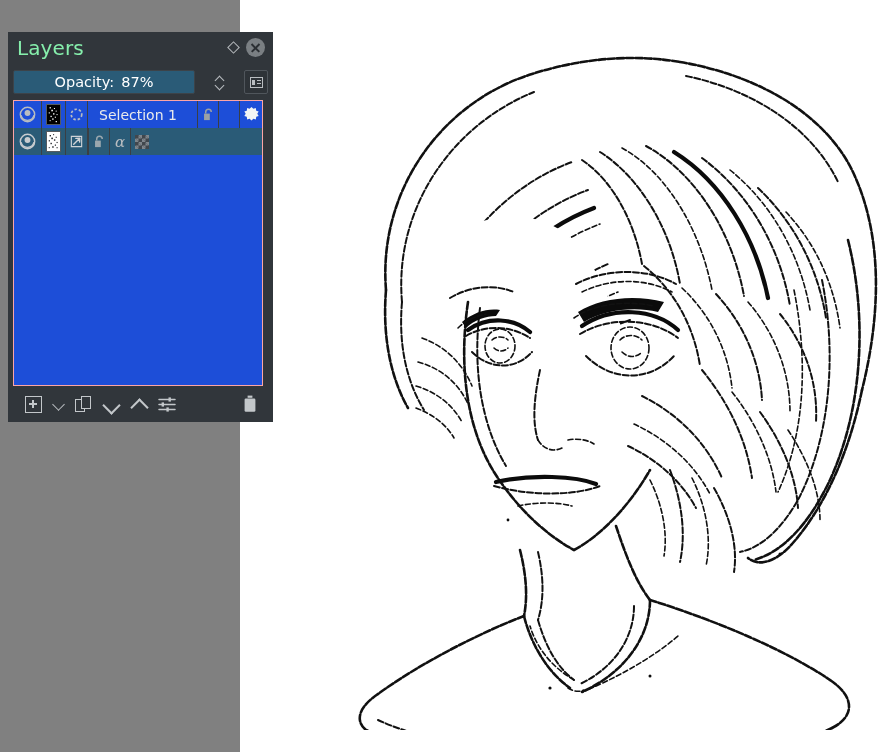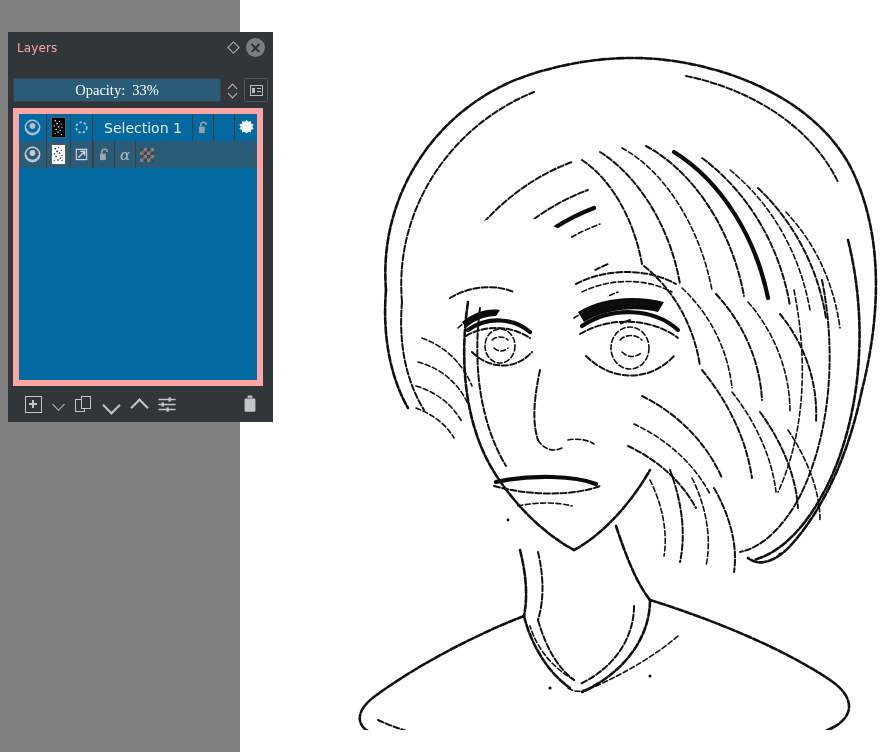--- a/index.html
+++ b/index.html
@@ -63,22 +63,22 @@
   
   .docker-titlebar {
     height: 31px;
     display: flex;
     align-items: center;
     padding: 0 8px 0 9px;
     box-sizing: border-box;
     flex: none;
   }
   .docker-title {
-    font-size: 12px;
-    color: #fca5a5;
+    font-size: 20px;
+    color: #86efac;
     letter-spacing: .1px;
     flex: 1;
     line-height: 1;
   }
   .titlebar-btn {
     width: 20px; height: 20px;
     display: flex; align-items: center; justify-content: center;
     margin-left: 2px;
   }
   .float-diamond {
@@ -156,26 +156,25 @@
   }
   .funnel {
     width: 13px; height: 13px;
   }
 
   
   .opacity-row {
     display: flex;
     align-items: center;
     padding: 0 5px;
-    gap: 3px;
+    gap: 16px;
     height: 26px;
     flex: none;
     box-sizing: border-box;
-    margin-top: 14px;
-    font-family: Liberation Serif, serif;
+    margin-top: 6px;
   }
   .opacity-slider {
     flex: 1;
     height: 24px;
     background: #2a5b77;
     border: 1px solid #3c4349;
     border-radius: 2px;
     display: flex;
     align-items: center;
     justify-content: center;
@@ -234,22 +233,22 @@
     left: 6px; top: 2.5px;
     width: 4px; height: 1.3px;
     background: #b9bdc1;
     box-shadow: 0 3px 0 0 #b9bdc1;
   }
 
   
   .layer-list {
     margin: 5px 10px 0 5px;
     flex: 1;
-    background: #0369a1;
-    border: 6px solid #fca5a5;
+    background: #1d4ed8;
+    border: 1px solid #fca5a5;
     box-sizing: border-box;
     overflow: hidden;
   }
   .layer-row {
     display: flex;
     align-items: stretch;
     height: 27px;
     box-sizing: border-box;
   }
   .layer-row.selected { background: #2a5b77; }
@@ -543,21 +542,21 @@
     <span class="titlebar-btn">
       <span class="close-circle"></span>
     </span>
   </div>
 
 
   <div class="opacity-row">
     <div class="opacity-slider">
       <span class="opacity-label-wrap">
         <span>Opacity:</span>
-        <span>33%</span>
+        <span>87%</span>
       </span>
     </div>
     <div class="spin-box">
       <span class="spin-up"></span>
       <span class="spin-dn"></span>
     </div>
     <div class="props-btn">
       <span class="props-glyph"></span>
     </div>
   </div>

